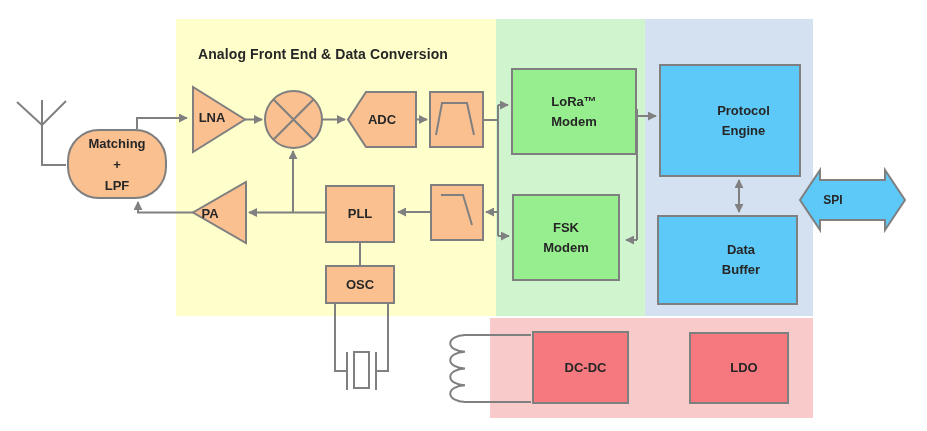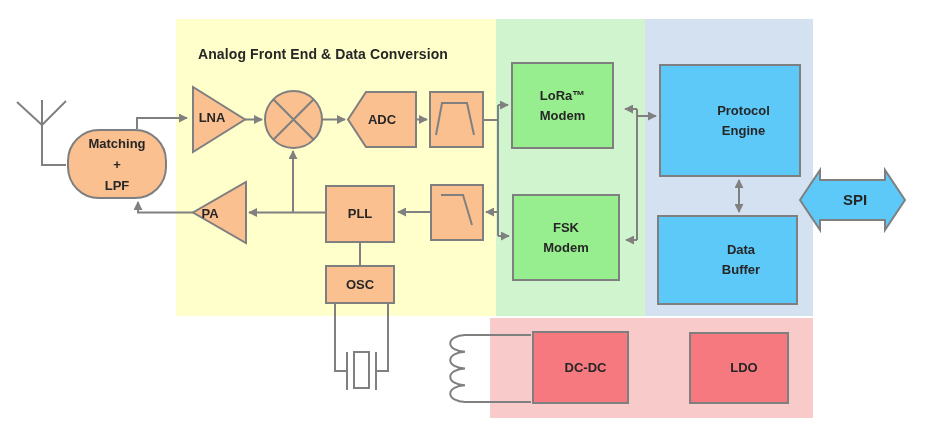--- a/index.html
+++ b/index.html
@@ -23,34 +23,34 @@
     display:flex;flex-direction:column;align-items:center;justify-content:center;
     font-weight:bold;color:var(--text-dark);text-align:center;font-size:13px;line-height:20px;
   }
   .fill-orange{background:var(--block-orange);}
   .fill-green{background:var(--block-green);}
   .fill-blue{background:var(--block-blue);padding-left:27px;}
   .fill-red{background:var(--block-red);padding-left:10px;}
   .blk-matching{left:67px;top:129px;width:100px;height:70px;line-height:21px;border-radius:32px;}
   .blk-pll{left:325px;top:185px;width:70px;height:58px;}
   .blk-osc{left:325px;top:265px;width:70px;height:39px;}
-  .blk-lora{left:511px;top:62px;width:103px;height:87px;}
+  .blk-lora{left:511px;top:68px;width:126px;height:87px;}
   .blk-fsk{left:512px;top:194px;width:108px;height:87px;}
   .blk-pe{left:659px;top:64px;width:142px;height:113px;}
   .blk-db{left:657px;top:215px;width:141px;height:90px;}
   .blk-dcdc{left:532px;top:331px;width:97px;height:73px;}
   .blk-ldo{left:689px;top:332px;width:100px;height:72px;text-align:center;}
   .shape-label{
     position:absolute;display:flex;align-items:center;justify-content:center;
     font-weight:bold;color:var(--text-dark);font-size:13px;
   }
   .lbl-lna{left:190px;top:107px;width:44px;height:20px;}
   .lbl-pa{left:188px;top:203px;width:44px;height:20px;}
   .lbl-adc{left:356px;top:109px;width:52px;height:20px;}
-  .lbl-spi{left:830px;top:189px;width:50px;height:21px;font-size:15px;}
+  .lbl-spi{left:808px;top:189px;width:50px;height:21px;font-size:12px;}
 </style>
 </head>
 <body>
 
 <div class="stage">
 
   <div class="region region-yellow"></div>
   <div class="region region-green"></div>
   <div class="region region-blue"></div>
   <div class="region region-pink"></div>

